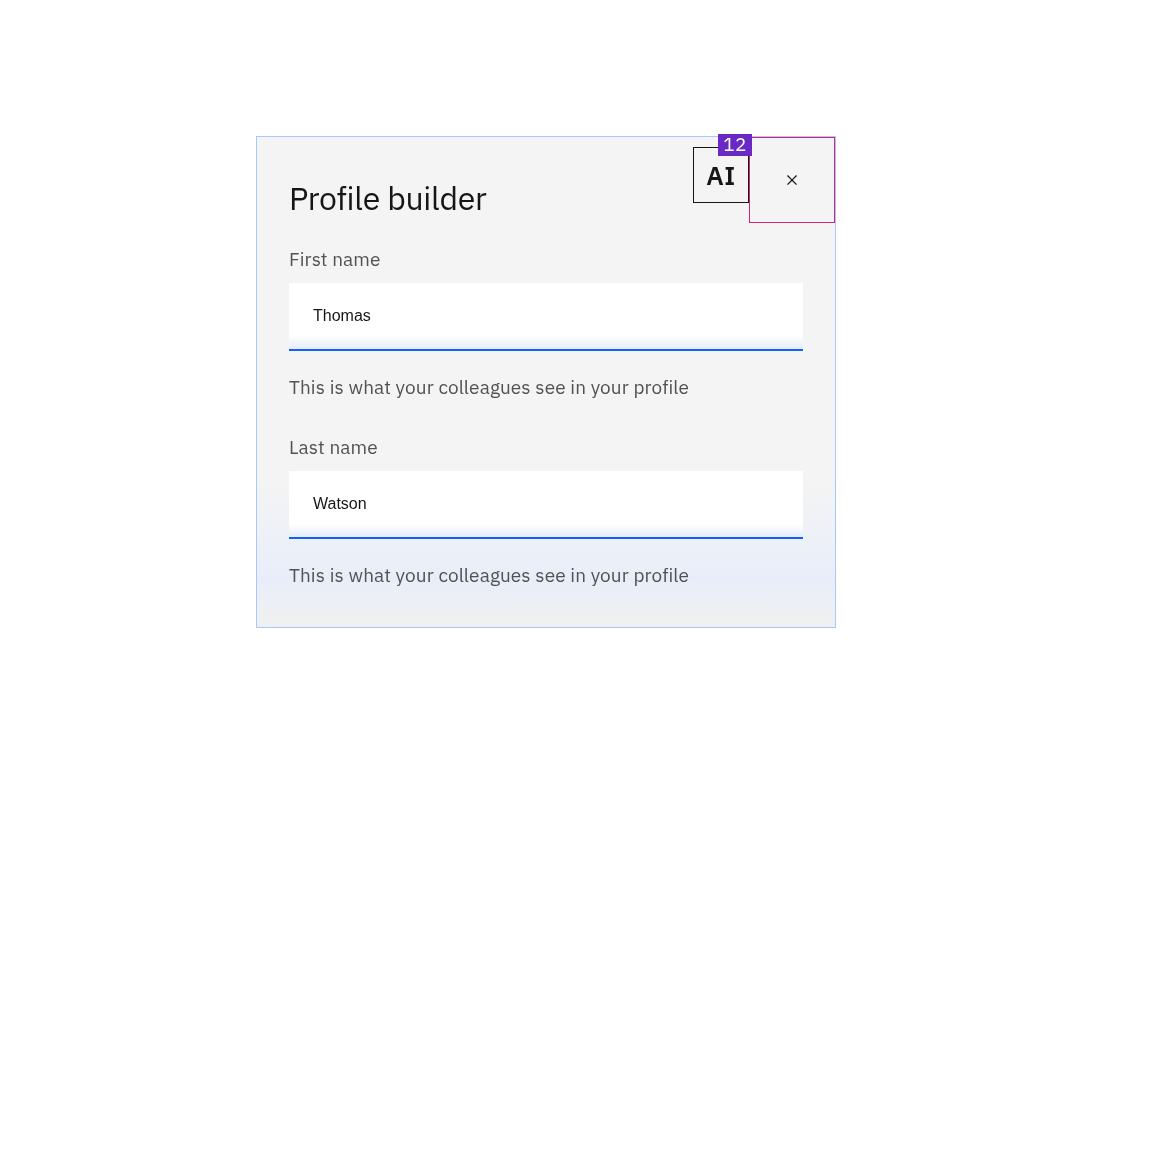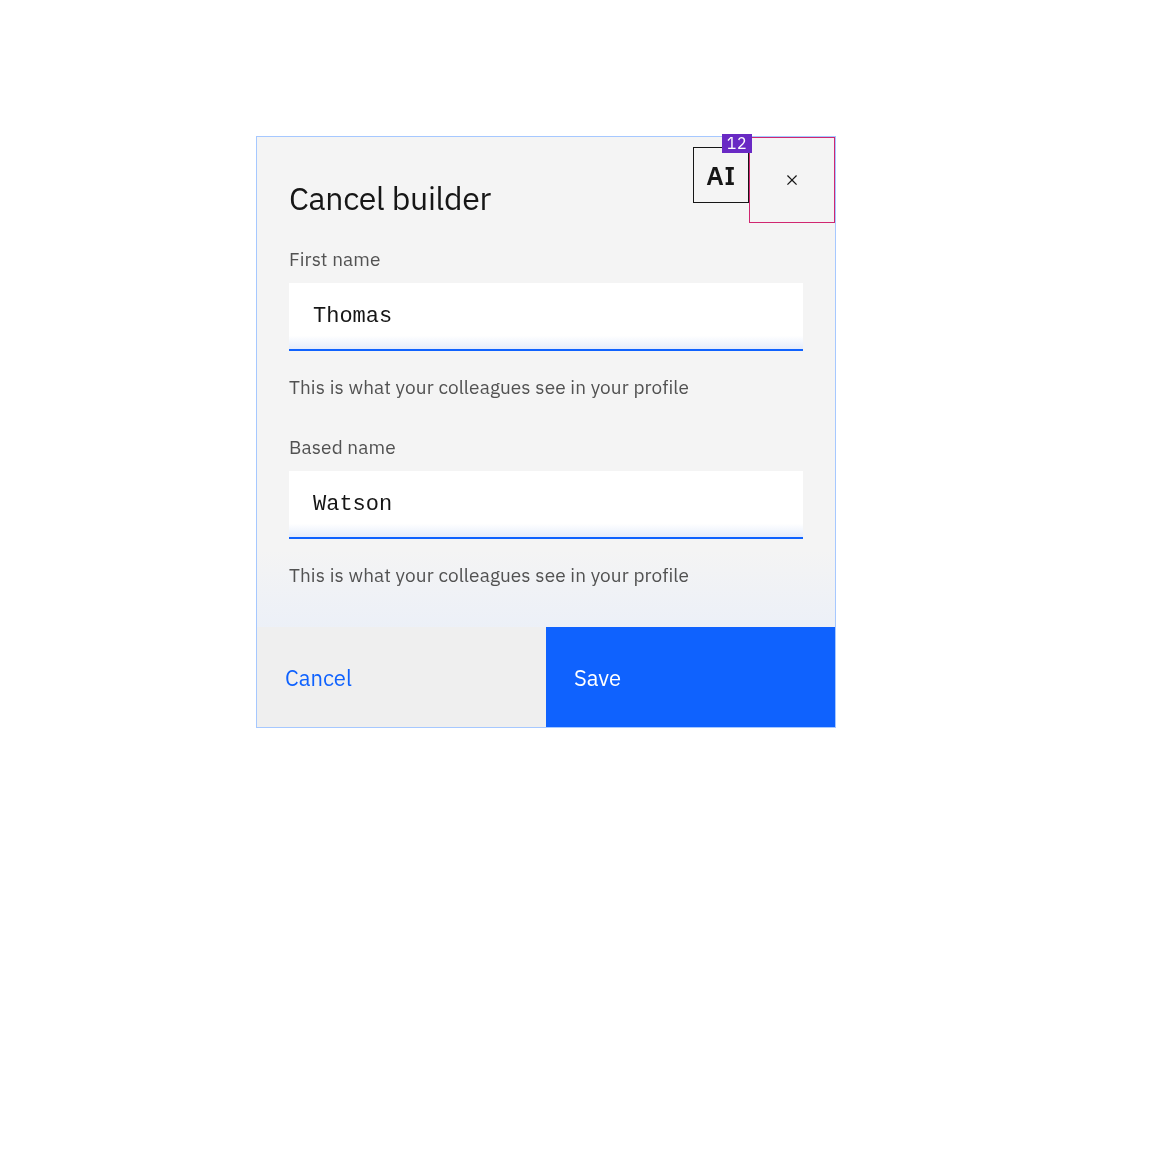--- a/index.html
+++ b/index.html
@@ -63,21 +63,21 @@
       background: transparent;
       letter-spacing: 0.5px;
     }
     
     .ai-badge-count {
       position: absolute;
       top: -14px;
       right: -4px;
       background: #6929c4;
       color: #ffffff;
-      font-size: 16px;
+      font-size: 19px;
       font-weight: 400;
       padding: 1px 5px 2px 5px;
       line-height: 1;
     }
     
     .close-button {
       width: 86px;
       height: 86px;
       border: 1.5px solid #d02670;
       background: transparent;
@@ -122,23 +122,23 @@
       letter-spacing: 0.1px;
     }
     
     .text-input {
       width: 100%;
       height: 68px;
       background: #ffffff;
       border: none;
       border-bottom: 2px solid #0f62fe;
       padding: 0 24px;
-      font-size: 22px;
-      color: #161616;
-      font-family: Liberation Mono, monospace;
+      font-size: 16px;
+      color: #161616;
+      font-family: Liberation Sans, sans-serif;
       outline: none;
       background-image: linear-gradient(180deg, #ffffff 0%, #ffffff 80%, #e5ecfb 100%);
     }
     
     .helper-text {
       font-size: 19px;
       color: #525252;
       margin-top: 24px;
       letter-spacing: 0.1px;
     }
@@ -168,21 +168,21 @@
     .btn-save {
       background: #0f62fe;
       color: #ffffff;
     }
   </style>
 </head>
 <body>
 
 <div class="modal">
   <div class="modal-header">
-    <h1 class="modal-title">Cancel builder</h1>
+    <h1 class="modal-title">Profile builder</h1>
     <div class="header-actions">
       <div class="ai-badge">
         <span>AI</span>
         <span class="ai-badge-count">12</span>
       </div>
       <button class="close-button">
         <svg viewBox="0 0 32 32" fill="#161616">
           <polygon points="24 9.4 22.6 8 16 14.6 9.4 8 8 9.4 14.6 16 8 22.6 9.4 24 16 17.4 22.6 24 24 22.6 17.4 16 24 9.4"></polygon>
         </svg>
       </button>
@@ -191,23 +191,19 @@
 
   <div class="modal-body">
 
     <div class="form-field">
       <label class="field-label">First name</label>
       <input type="text" class="text-input" value="Thomas" style="">
       <div class="helper-text">This is what your colleagues see in your profile</div>
     </div>
 
     <div class="form-field">
-      <label class="field-label">Based name</label>
+      <label class="field-label">Last name</label>
       <input type="text" class="text-input" value="Watson" style="">
       <div class="helper-text">This is what your colleagues see in your profile</div>
     </div>
   </div>
 
-  <div class="modal-footer">
-    <button class="btn btn-cancel">Cancel</button>
-    <button class="btn btn-save">Save</button>
-  </div>
 </div>
 
 </body></html>

